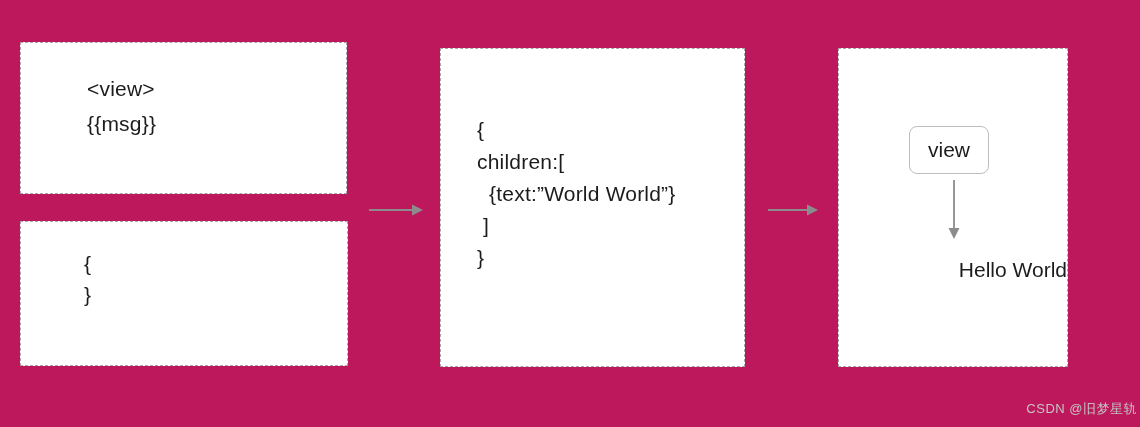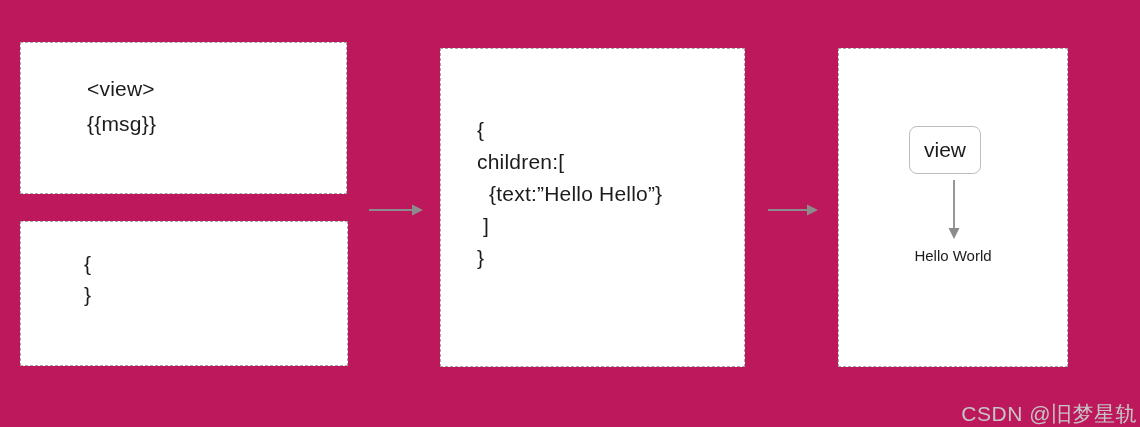--- a/index.html
+++ b/index.html
@@ -40,47 +40,47 @@
     position: absolute;
     display: block;
   }
   .arrow-right-1 { left: 368px; top: 203px; }
   .arrow-right-2 { left: 767px; top: 203px; }
 
   .view-chip {
     position: absolute;
     left: 70px;
     top: 77px;
-    width: 72px;
+    width: 80px;
     height: 48px;
     border: 1px solid #bdbdbd;
     border-radius: 8px;
     background: #ffffff;
     box-sizing: border-box;
     display: flex;
     align-items: center;
     justify-content: center;
     font-size: 21px;
   }
   .arrow-down { left: 108px; top: 131px; }
 
   .render-output {
     position: absolute;
     left: 0;
-    top: 198px;
+    top: 209px;
     width: 100%;
-    text-align: center;
-    font-size: 15px;
+    text-align: right;
+    font-size: 21px;
   }
 
   .watermark {
     position: absolute;
     right: 3px;
     top: 400px;
-    font-size: 21px;
+    font-size: 13px;
     color: #c5c5c5;
     letter-spacing: 0.5px;
   }
 </style>
 </head>
 <body>
 
 <div class="canvas">
 
   <div class="dashed-box box-template">
@@ -94,21 +94,21 @@
   </div>
 
   <svg class="arrow arrow-right-1" width="56" height="14" viewBox="0 0 56 14">
     <line x1="1" y1="7" x2="45" y2="7" stroke="#8c8c8c" stroke-width="2"></line>
     <polygon points="44,1.5 55,7 44,12.5" fill="#8c8c8c"></polygon>
   </svg>
 
   <div class="dashed-box box-vdom">
     <div class="code-line">{</div>
     <div class="code-line">children:[</div>
-    <div class="code-line">  {text:”Hello Hello”}</div>
+    <div class="code-line">  {text:”World World”}</div>
     <div class="code-line"> ]</div>
     <div class="code-line">}</div>
   </div>
 
   <svg class="arrow arrow-right-2" width="52" height="14" viewBox="0 0 52 14">
     <line x1="1" y1="7" x2="41" y2="7" stroke="#8c8c8c" stroke-width="2"></line>
     <polygon points="40,1.5 51,7 40,12.5" fill="#8c8c8c"></polygon>
   </svg>
 
   <div class="dashed-box box-render">

